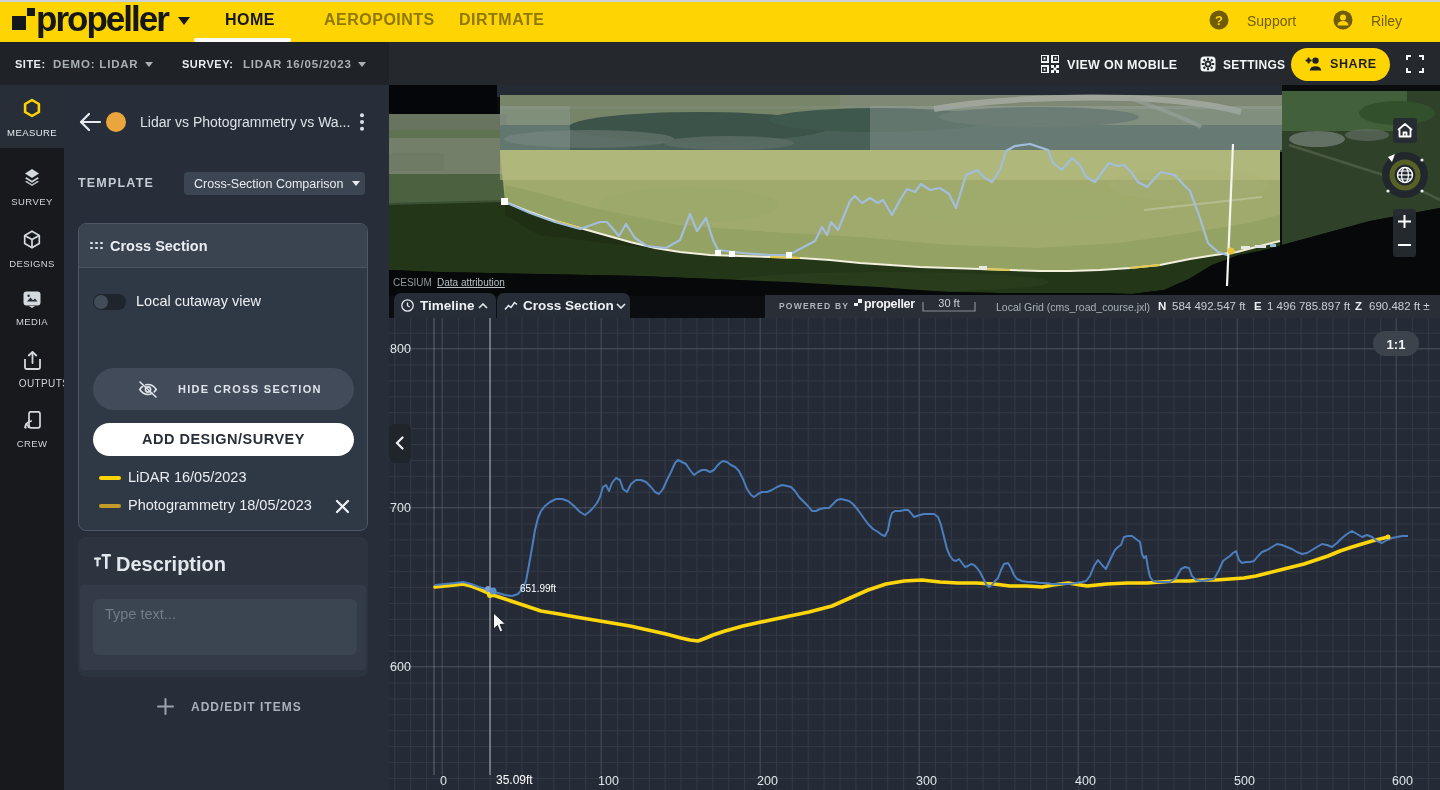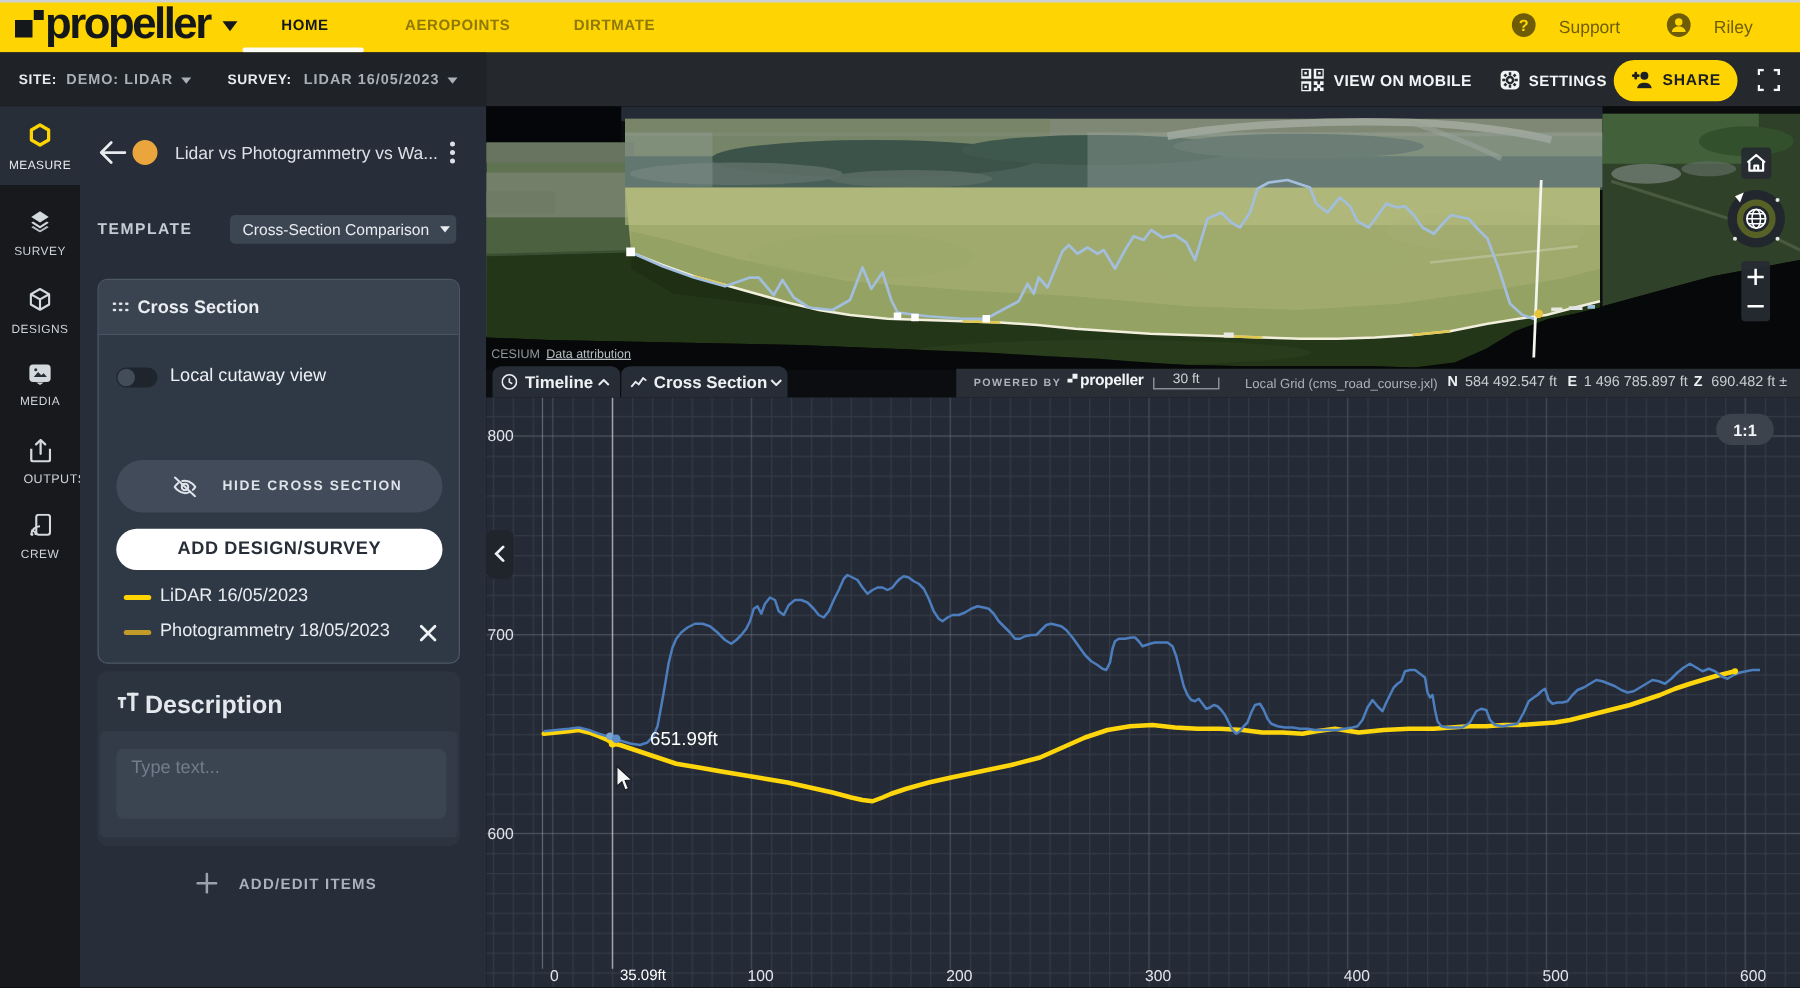--- a/index.html
+++ b/index.html
@@ -6,21 +6,21 @@
 html,body { width:1440px; height:790px; overflow:hidden; background:#0a0c0e; font-family:"Liberation Sans",sans-serif; }
 .abs { position:absolute; }
 #stage { position:relative; width:1440px; height:790px; }
 
 #topbar { left:0; top:0; width:1440px; height:42px; background:#fed402; }
 #topline { left:0; top:0; width:1440px; height:2px; background:#cdd1d5; }
 .logo-sq1 { left:12px; top:16px; width:14px; height:14px; background:#15181b; }
 .logo-sq2 { left:27px; top:8px; width:8px; height:8px; background:#15181b; }
 .logo-txt { left:36px; top:-1px; font-size:35px; font-weight:bold; color:#15181b; letter-spacing:-2px; }
 .logo-caret { left:178px; top:17px; width:0; height:0; border-left:6.5px solid transparent; border-right:6.5px solid transparent; border-top:8px solid #15181b; }
-.navtab { top:0; height:56px; line-height:40px; font-size:12px; font-weight:bold; letter-spacing:0.5px; color:#8d7808; }
+.navtab { top:0; height:56px; line-height:40px; font-size:16px; font-weight:bold; letter-spacing:0.5px; color:#8d7808; }
 .navtab.active { color:#15181b; }
 #homeline { left:194px; top:38px; width:97px; height:4px; background:#fbfbf7; border-radius:2px; }
 .ybar-txt { top:13px; font-size:14px; color:#6e5e07; }
 
 #bar2 { left:0; top:42px; width:1440px; height:43px; background:#25292d; }
 #bar2-left { left:0; top:42px; width:389px; height:43px; background:#1f2327; }
 .b2lbl { top:58px; font-size:11px; font-weight:bold; color:#e9ecee; letter-spacing:0.5px; }
 .b2val { top:58px; font-size:11.5px; font-weight:bold; color:#aab0b6; letter-spacing:0.8px; }
 .b2caret { top:62px; width:0; height:0; border-left:4.5px solid transparent; border-right:4.5px solid transparent; border-top:5px solid #aab0b6; }
 .b2right { top:58px; font-size:12.5px; font-weight:bold; color:#f2f4f5; letter-spacing:0.3px; white-space:nowrap; }
@@ -361,21 +361,21 @@
 <polyline id="yline" fill="none" stroke="#ffd60b" stroke-width="3.6" stroke-linejoin="round" stroke-linecap="round" points="46,269 56,268 66,267 74,266 82,268 90,271 97,274 102,277 107,278 113,280 122,283 134,287 152,293 170,296 187,299 205,302 223,305 241,308 259,312 277,316 292,320 301,322 309,323 317,320 324,317 336,313 354,308 372,304 396,299 420,294 443,288 461,280 479,272 497,266 515,263 533,262 551,264 569,265 587,265 605,266 621,268 637,268 653,269 664,267 679,265 698,268 718,266 738,265 758,265 772,264 786,263 800,263 814,262 827,262 841,261 855,260 867,258 879,255 891,252 903,249 915,246 927,242 939,238 951,233 963,229 973,226 983,223 991,221 999,219"></polyline>
 <polyline id="bline" fill="none" stroke="#4c7dbd" stroke-width="2" stroke-linejoin="round" points="46,267 56,266 66,265 74,264 82,266 90,269 97,271 102,273 109,275 116,277 123,278 129,276 134,270 137,263 140,247 143,230 146,212 149,200 152,193 156,188 161,184 167,181 173,181 179,183 185,188 191,194 196,197 200,194 204,190 208,185 211,179 214,169 217,167 220,173 223,165 227,160 231,162 234,171 238,174 242,166 247,162 252,162 257,164 262,169 266,174 270,176 274,171 278,162 282,154 286,145 289,142 293,144 297,146 301,152 305,157 309,154 313,152 317,152 321,154 325,152 328,148 331,145 334,143 338,144 342,147 346,149 350,153 354,161 358,171 362,177 365,179 369,176 373,174 378,174 383,172 388,169 393,167 398,168 402,169 406,173 410,179 414,183 419,188 423,193 427,193 431,191 436,190 440,190 444,186 448,182 452,181 456,182 460,183 464,186 469,192 474,199 479,206 484,211 489,214 493,217 496,218 499,212 501,201 503,195 506,193 511,193 516,192 519,192 522,195 525,199 528,198 531,197 535,196 540,196 545,196 549,199 552,207 555,219 558,231 561,238 564,242 567,243 570,241 573,245 576,249 579,248 582,246 585,247 588,250 591,254 594,260 597,266 600,269 603,267 606,263 609,260 612,252 615,246 619,245 622,250 625,257 628,261 633,263 639,264 645,264 651,265 657,265 663,266 669,266 675,266 681,266 687,265 693,264 697,263 701,258 705,248 709,242 713,247 717,251 720,244 723,238 726,232 729,229 732,227 735,219 739,218 743,218 747,221 751,224 753,236 755,240 757,238 759,250 761,259 764,263 769,264 775,264 781,264 787,260 792,251 796,249 800,250 803,258 807,262 813,263 819,262 825,261 830,252 834,243 838,240 841,238 844,235 847,233 850,242 853,245 857,244 861,244 865,243 869,238 873,234 878,232 883,229 888,226 893,227 898,229 903,231 908,234 913,236 918,235 923,232 928,229 933,226 938,227 943,229 948,225 953,220 958,216 963,213 968,216 973,219 978,217 983,219 988,223 993,225 998,222 1003,220 1008,219 1013,218 1019,218"></polyline>
 <circle cx="101" cy="277" r="3" fill="#ffd60b"></circle>
 <circle cx="99" cy="271" r="3" fill="#7aa3d4"></circle>
 <circle cx="104" cy="273" r="3.5" fill="#5e8ec9"></circle>
 <circle cx="999" cy="219" r="2.5" fill="#ffd60b"></circle>
 </svg>
 <div class="abs" style="left:390px;top:342px;font-size:12.5px;color:#e1e5ea;">800</div>
 <div class="abs" style="left:390px;top:501px;font-size:12.5px;color:#e1e5ea;">700</div>
 <div class="abs" style="left:390px;top:660px;font-size:12.5px;color:#e1e5ea;">600</div>
-<div class="abs" style="left:500px;top:583px;font-size:15px;color:#ffffff;padding-left:20px;">651.99ft</div>
+<div class="abs" style="left:500px;top:583px;font-size:10px;color:#ffffff;padding-left:20px;">651.99ft</div>
 <div class="abs" style="left:440px;top:774px;font-size:12.5px;color:#e1e5ea;">0</div>
 <div class="abs" style="left:496px;top:773px;font-size:12px;color:#ffffff;">35.09ft</div>
 <div class="abs" style="left:598px;top:774px;font-size:12.5px;color:#e1e5ea;">100</div>
 <div class="abs" style="left:757px;top:774px;font-size:12.5px;color:#e1e5ea;">200</div>
 <div class="abs" style="left:916px;top:774px;font-size:12.5px;color:#e1e5ea;">300</div>
 <div class="abs" style="left:1075px;top:774px;font-size:12.5px;color:#e1e5ea;text-align:right;">400</div>
 <div class="abs" style="left:1234px;top:774px;font-size:12.5px;color:#e1e5ea;">500</div>
 <div class="abs" style="left:1392px;top:774px;font-size:12.5px;color:#e1e5ea;">600</div>
 <div class="abs" style="left:1373px;top:331px;width:46px;height:25px;background:#3c434d;border-radius:12.5px;"></div>
 <div class="abs" style="left:1373px;top:337px;width:46px;text-align:center;font-size:13px;font-weight:bold;color:#f2f4f6;">1:1</div>

